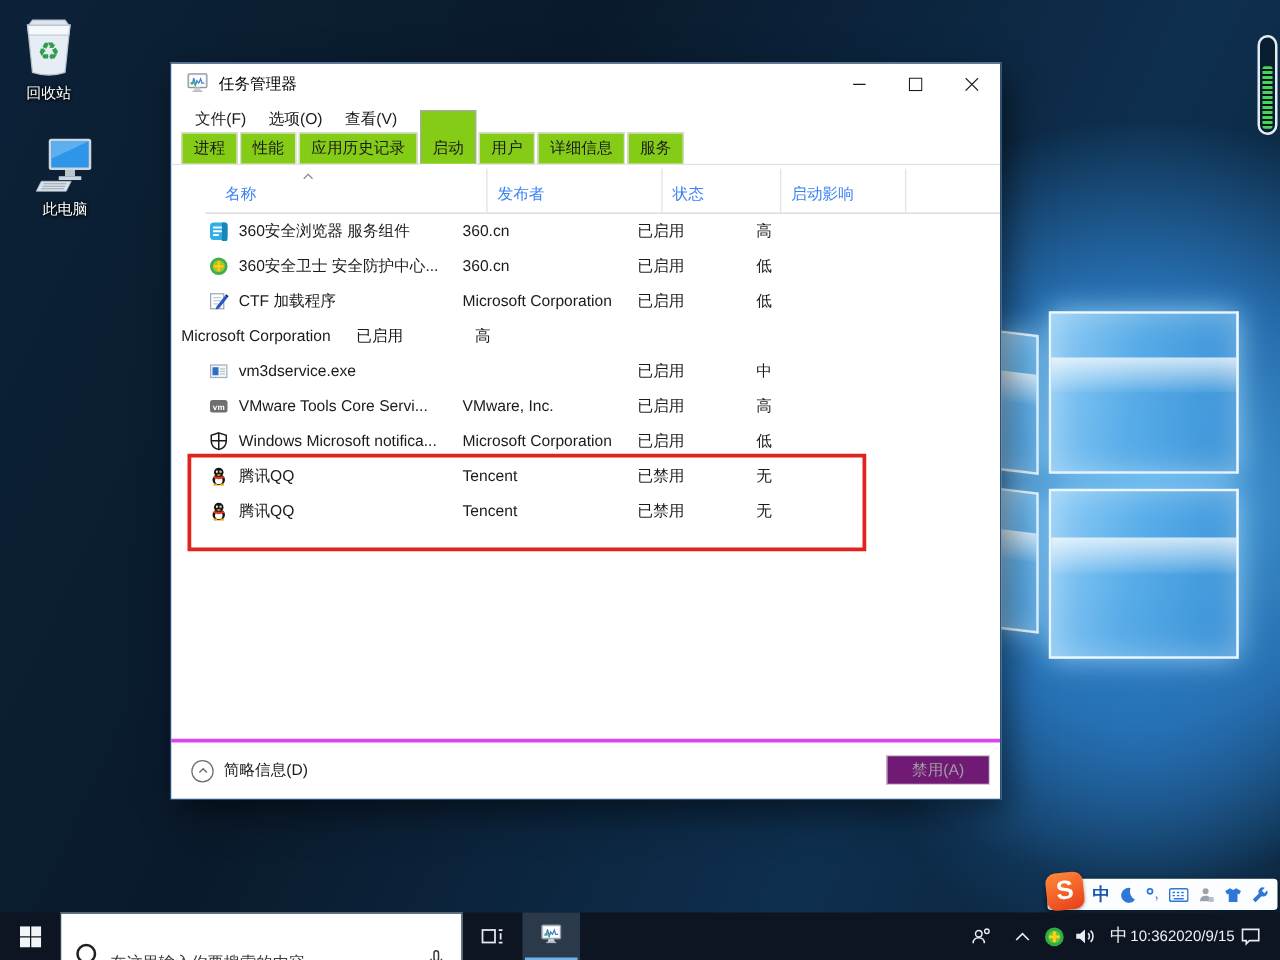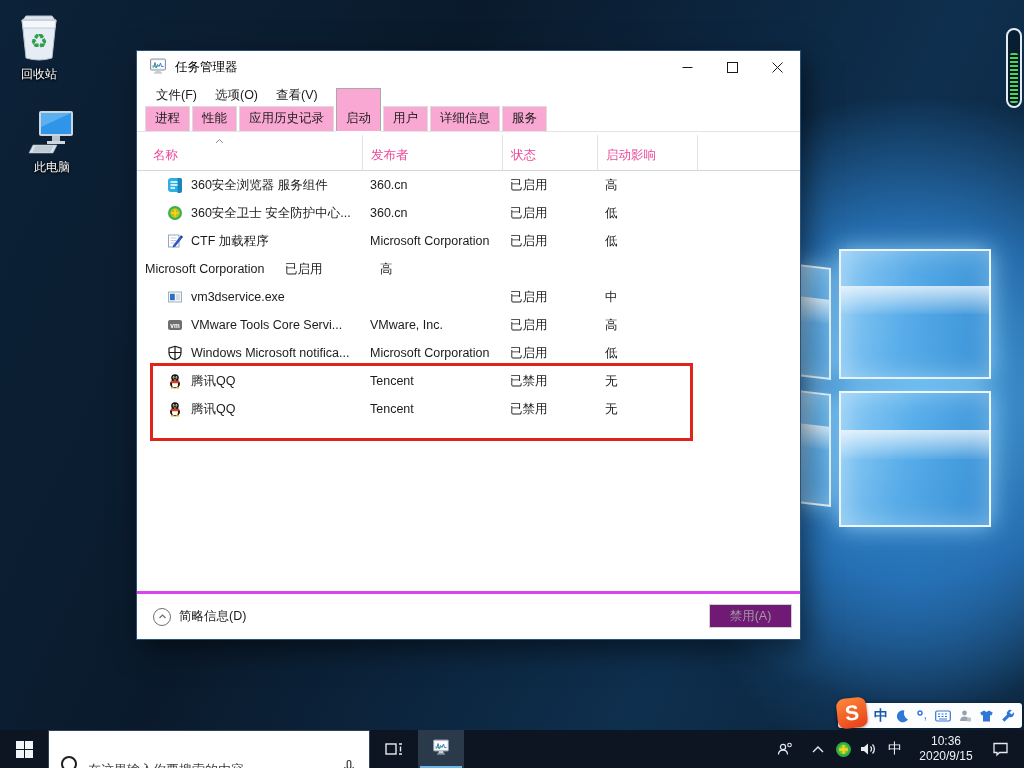--- a/index.html
+++ b/index.html
@@ -40,25 +40,25 @@
   .window { position:absolute; left:136px; top:50px; width:665px; height:590px; background:#fff;
     border:1px solid #28517c; box-shadow:6px 10px 26px rgba(0,0,0,0.5); font-size:12.5px; color:#1b1b1b; }
   .titlebar { position:absolute; left:0; top:0; right:0; height:32px; display:flex; align-items:center; }
   .titlebar .app-ico { margin-left:12px; }
   .titlebar .title { margin-left:8px; font-size:12.5px; color:#000; }
   .win-btns { position:absolute; right:0; top:0; height:32px; display:flex; }
   .win-btn { width:45px; height:32px; display:flex; align-items:center; justify-content:center; }
   .menubar { position:absolute; left:0; top:32px; right:0; height:25px; display:flex; align-items:center; padding-left:12px; }
   .menu-item { padding:3px 7px; margin-right:4px; }
   .tabstrip { position:absolute; left:8px; top:56px; right:0; height:24px; display:flex; align-items:flex-end; }
-  .tab { padding:3px 9px 4px; border:1px solid #dcdcdc; border-bottom:none; margin-right:2px; color:#1b1b1b; background:#f9a8d4; position:relative; }
+  .tab { padding:3px 9px 4px; border:1px solid #dcdcdc; border-bottom:none; margin-right:2px; color:#1b1b1b; background:#84cc16; position:relative; }
   .tab.active { border-color:#a9a9a9; padding-top:21px; margin-top:-2px; z-index:2; box-shadow:0 1px 0 #fff; }
   .tm-sep-top { position:absolute; left:0; right:0; top:80px; border-top:1px solid #e3e3e3; }
 
-  .tm-header { position:absolute; left:0; top:84px; right:0; height:36px; display:flex; color:#ec4899; }
+  .tm-header { position:absolute; left:0; top:84px; right:0; height:36px; display:flex; color:#3b82f6;padding-left:27px; }
   .hcell { display:flex; align-items:flex-end; padding-bottom:6px; border-bottom:1px solid #d6d6d6; }
   .hcell.c-name { width:225px; padding-left:16px; position:relative; }
   .hcell.c-pub { width:140px; padding-left:8px; border-left:1px solid #e2e2e2; }
   .hcell.c-status { width:95px; padding-left:8px; border-left:1px solid #e2e2e2; }
   .hcell.c-impact { width:100px; padding-left:8px; border-left:1px solid #e2e2e2; }
   .hcell.c-rest { flex:1; border-left:1px solid #e2e2e2; }
   .sort-caret { position:absolute; left:78px; top:2px; width:9px; height:9px; }
   .sort-caret svg { display:block; }
 
   .tm-list { position:absolute; left:0; top:120px; right:0; bottom:40px; overflow:hidden; }
@@ -106,21 +106,21 @@
   .tb-btn { position:absolute; top:0; height:38px; display:flex; align-items:center; justify-content:center; }
   #btn-taskview { left:370px; width:48px; }
   #btn-taskmgr { left:418px; width:46px; background:#2b3a4b; }
   #btn-taskmgr::after { content:""; position:absolute; left:2px; right:2px; bottom:0; height:2px; background:#6cb6ea; }
   .tray-item { position:absolute; top:0; height:38px; display:flex; align-items:center; justify-content:center; color:#eef2f6; }
   #tray-people { left:770px; width:30px; }
   #tray-chevron { left:806px; width:24px; }
   #tray-360 { left:830px; width:26px; }
   #tray-speaker { left:854px; width:28px; }
   #tray-ime { left:882px; width:26px; font-size:14px; }
-  #tray-clock { left:912px; width:68px; flex-direction:column; font-size:12px; line-height:15px; text-align:center; }
+  #tray-clock { left:912px; width:68px; flex-direction:row; font-size:12px; line-height:15px; text-align:center; }
   #tray-action { left:982px; width:36px; }
 </style>
 </head>
 <body>
 
 <div id="screen">
 
   <div class="glow1"></div>
   <div class="glow2"></div>
   <div class="pane pane-lt">

